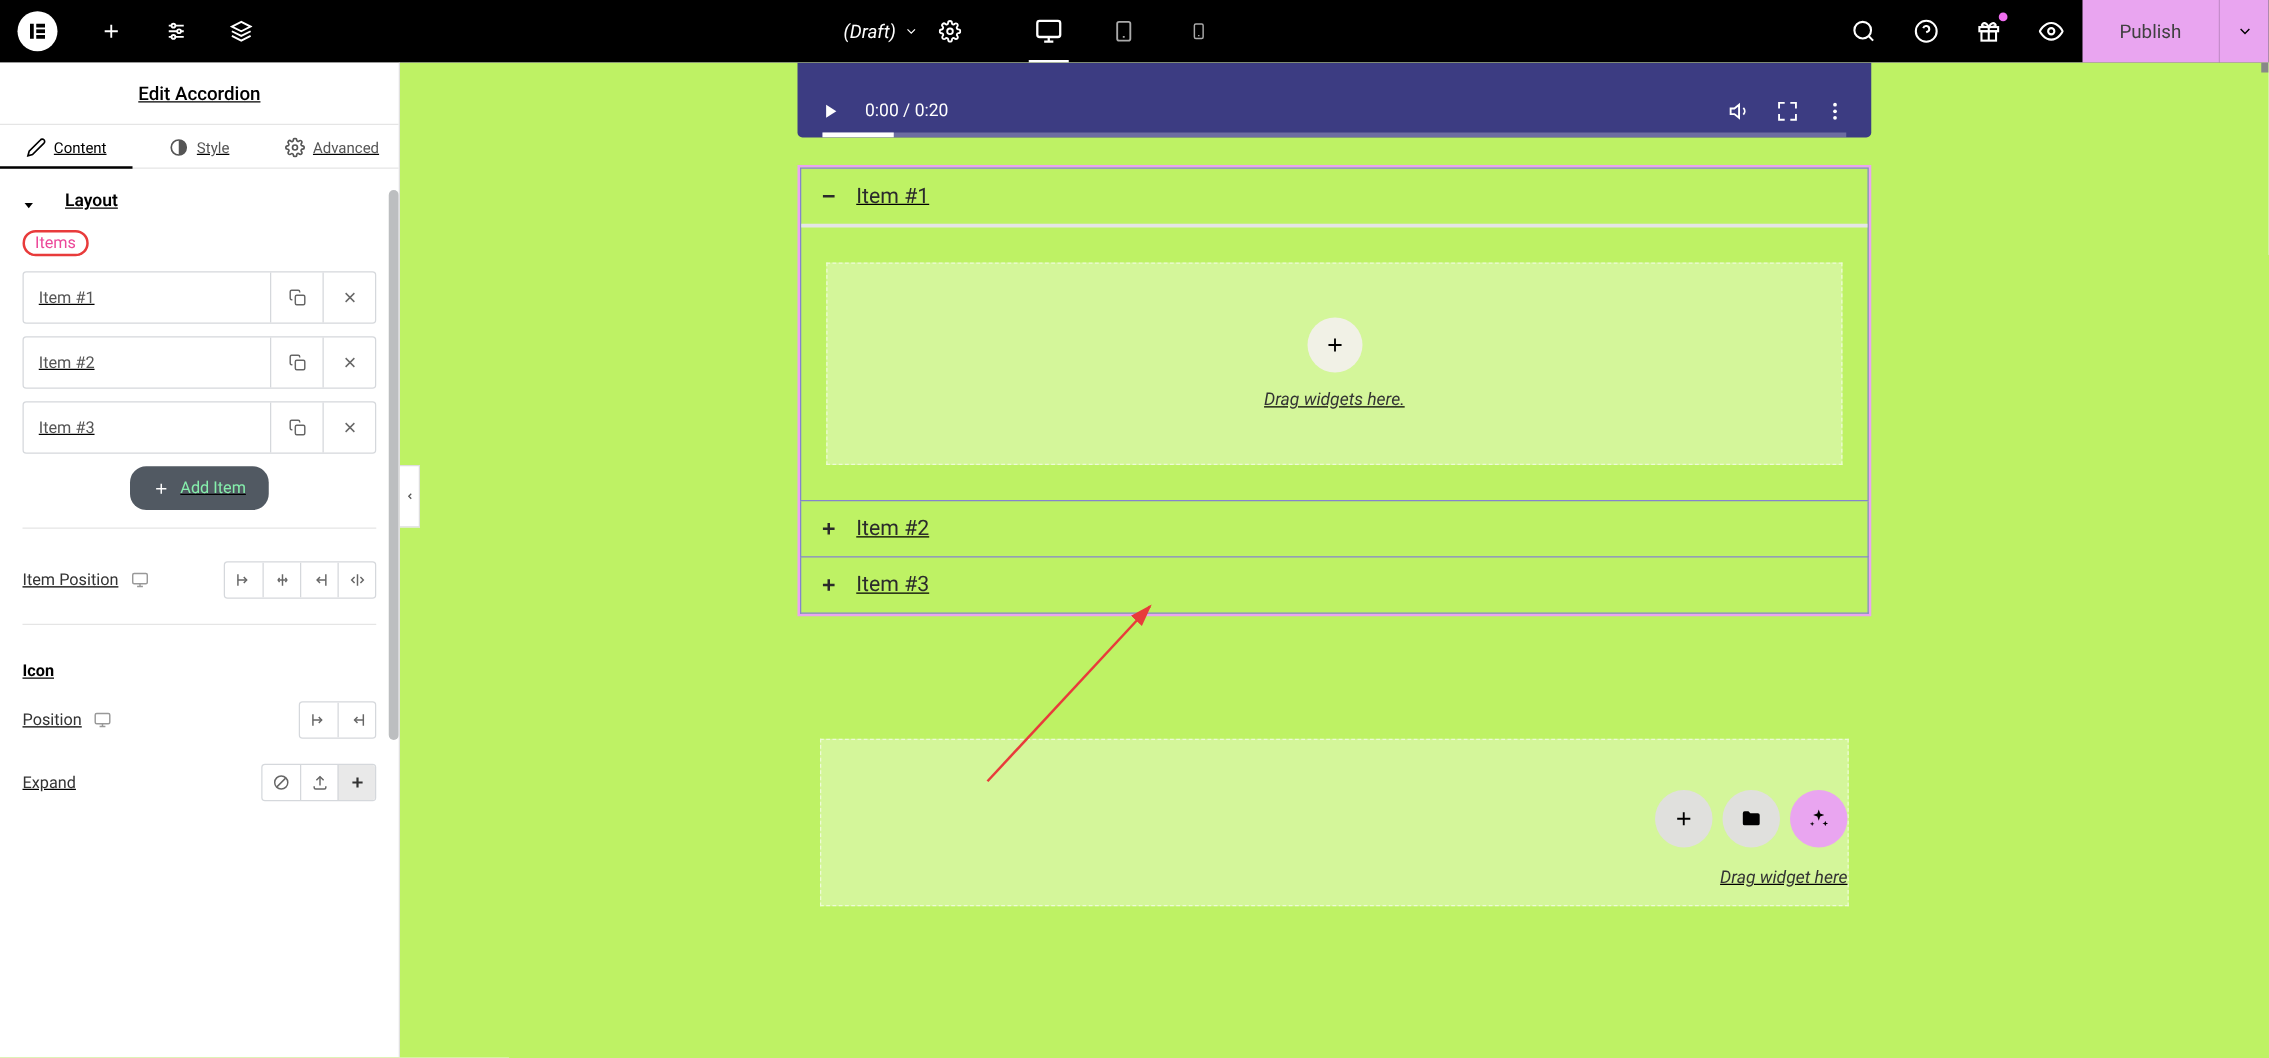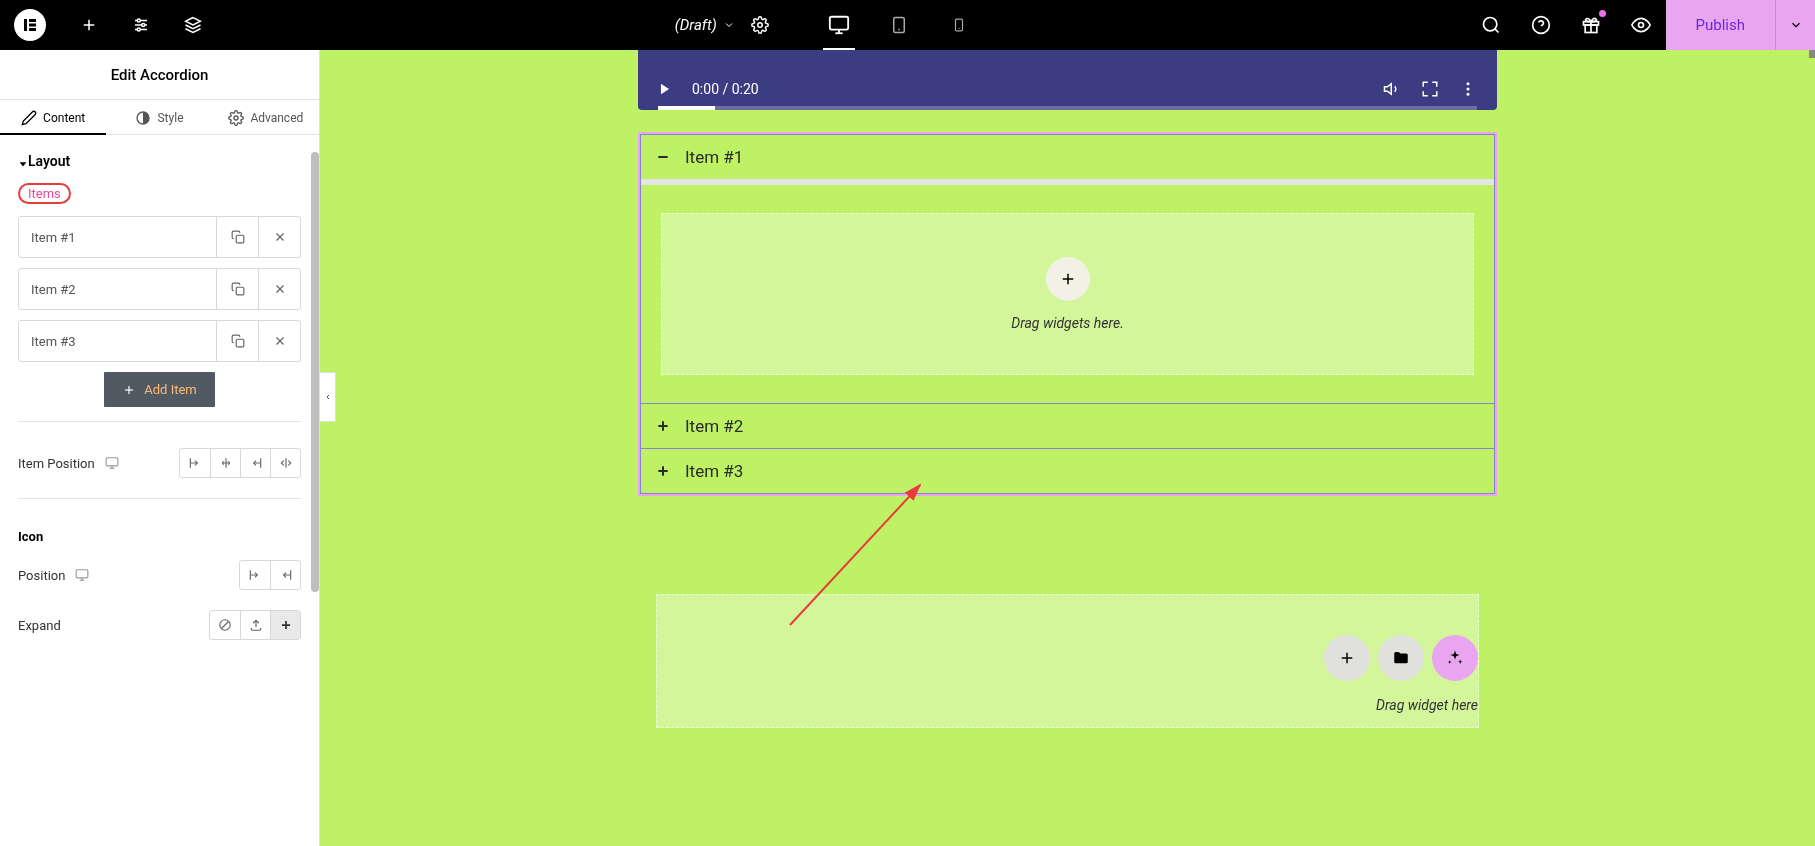--- a/index.html
+++ b/index.html
@@ -9,57 +9,57 @@
 .logo-circle { width: 32px; height: 32px; background: #fff; border-radius: 50%; display: flex; align-items: center; justify-content: center; color: #000; font-weight: bold; font-size: 18px; }
 .topbar-icon { width: 18px; height: 18px; display: flex; align-items: center; justify-content: center; cursor: pointer; }
 .topbar-center { margin-left: auto; display: flex; align-items: center; gap: 0; }
 .draft-box { display: flex; align-items: center; gap: 6px; padding: 0 16px; font-style: italic; font-size: 15px; }
 .device-tabs { display: flex; align-items: center; padding: 0 20px; gap: 0; }
 .device-tab { width: 60px; height: 50px; display: flex; align-items: center; justify-content: center; cursor: pointer; position: relative; }
 .device-tab.active::after { content: ''; position: absolute; bottom: 0; left: 14px; right: 14px; height: 2px; background: #fff; }
 .topbar-right { margin-left: auto; display: flex; align-items: center; }
 .topbar-right-icon { width: 50px; height: 50px; display: flex; align-items: center; justify-content: center; cursor: pointer; position: relative; }
 .pink-dot { position: absolute; top: 10px; right: 10px; width: 7px; height: 7px; background: #f06ef0; border-radius: 50%; }
-.publish-box { background: #e9a5f0; color: #6d28d9; height: 50px; display: flex; align-items: center; }
+.publish-box { background: #e9a5f0; color: #404040; height: 50px; display: flex; align-items: center; }
 .publish-btn { padding: 0 30px; font-size: 15px; cursor: pointer; }
 .publish-caret { width: 40px; height: 50px; display: flex; align-items: center; justify-content: center; border-left: 1px solid rgba(0,0,0,0.15); cursor: pointer; }
-.main { flex: 1; display: flex; overflow: hidden; }
+.main { flex: 1; display: flex; overflow: hidden; text-decoration: underline; }
 .sidebar { width: 320px; background: #fff; border-right: 1px solid #e0e0e0; display: flex; flex-direction: column; overflow-y: auto; position: relative; }
 .sidebar-title { height: 50px; display: flex; align-items: center; justify-content: center; font-size: 15px; font-weight: 500; border-bottom: 1px solid #e5e5e5; }
 .panel-tabs { display: flex; border-bottom: 1px solid #e5e5e5; }
 .panel-tab { flex: 1; display: flex; flex-direction: row; align-items: center; justify-content: center; padding: 10px 0 8px; cursor: pointer; gap: 6px; font-size: 12px; color: #555; }
 .panel-tab.active { color: #000; position: relative; }
 .panel-tab.active::after { content: ''; position: absolute; bottom: -1px; left: 0; right: 0; height: 2px; background: #000; }
 .panel-body { padding: 0 18px 20px; }
-.section-header { display: flex; align-items: flex-end; gap: 0; padding: 18px 0 14px; font-weight: 600; font-size: 14px; cursor: pointer; }
+.section-header { display: flex; align-items: flex-end; gap: 24px; padding: 18px 0 14px; font-weight: 600; font-size: 14px; cursor: pointer; }
 .items-label { display: inline-block; border: 2px solid #e83b3b; border-radius: 14px; padding: 1px 8px; font-size: 13px; color: #ec4899; margin-bottom: 12px; }
 .item-row { display: flex; border: 1px solid #d5d8dc; border-radius: 3px; margin-bottom: 10px; height: 42px; align-items: center; }
 .item-row-label { flex: 1; padding: 0 12px; font-size: 13px; color: #555; cursor: pointer; }
 .item-row-btn { width: 42px; height: 100%; display: flex; align-items: center; justify-content: center; border-left: 1px solid #d5d8dc; cursor: pointer; color: #666; }
-.add-item-btn { margin: 6px auto 14px; display: flex; align-items: center; justify-content: space-between; gap: 8px; background: #515962; color: #fdba74; padding: 10px 18px; border-radius: 1px; font-size: 13px; cursor: pointer; width: fit-content; }
+.add-item-btn { margin: 6px auto 14px; display: flex; align-items: center; justify-content: space-between; gap: 8px; background: #515962; color: #86efac; padding: 10px 18px; border-radius: 13px; font-size: 13px; cursor: pointer; width: fit-content; }
 .divider { border: none; border-top: 1px solid #e5e5e5; margin: 10px 0 16px; }
 .control-row { display: flex; align-items: center; justify-content: space-between; padding: 10px 0; font-size: 13px; color: #333; }
 .control-left { display: flex; align-items: center; gap: 10px; text-align: right; }
 .btn-group { display: flex; border: 1px solid #d5d8dc; border-radius: 3px; overflow: hidden; }
 .btn-group-item { width: 30px; height: 28px; display: flex; align-items: center; justify-content: center; cursor: pointer; color: #666; font-size: 13px; }
 .btn-group-item + .btn-group-item { border-left: 1px solid #d5d8dc; }
 .btn-group-item.active { background: #e9e9e9; }
 .subsection-label { font-weight: 700; font-size: 13px; padding: 14px 0 6px; }
 .sidebar-scrollbar { position: absolute; top: 102px; right: 0; width: 8px; height: 440px; background: #bcbec0; border-radius: 4px; }
 .canvas { flex: 1; background: #bef264; padding: 0 20px 36px; overflow: hidden; position: relative; }
 .canvas-scroll { position: absolute; top: 0; right: 0; width: 6px; height: 8px; background: #888; }
 .video-bar { background: #3c3c82; height: 60px; margin: 0 298px 22px; border-radius: 0 0 4px 4px; position: relative; overflow: hidden; }
 .video-controls { position: absolute; bottom: 12px; left: 0; right: 0; display: flex; align-items: center; padding: 0 20px; color: #fff; font-size: 14px; gap: 20px; }
 .video-progress { position: absolute; bottom: 0; left: 20px; right: 20px; height: 4px; background: rgba(255,255,255,0.25); }
 .video-progress-fill { width: 7%; height: 100%; background: #fff; }
 .accordion-wrap { margin: 0 298px; border: 2px solid #e9a5f0; padding: 0; }
 .acc-item { border: 1px solid #8585cd; }
 .acc-item + .acc-item { border-top: none; }
 .acc-header { display: flex; align-items: center; gap: 14px; padding: 12px 14px; font-size: 17px; color: #2b2b2b; cursor: pointer; }
-.acc-body { border-top: 6px solid #e5e5e5; padding: 28px 20px; }
+.acc-body { border-top: 3px solid #e5e5e5; padding: 28px 20px; }
 .drop-zone { border: 1px dashed rgba(255,255,255,0.6); background: rgba(255,255,255,0.35); height: 162px; display: flex; flex-direction: column; align-items: center; justify-content: center; gap: 14px; }
 .add-circle { width: 44px; height: 44px; background: #f1f1e6; border-radius: 50%; display: flex; align-items: center; justify-content: center; font-size: 20px; cursor: pointer; }
 .drop-text { font-style: italic; font-size: 14px; color: #333; }
 .lower-section { margin: 98px 316px 0; background: rgba(255,255,255,0.35); border: 1px dashed rgba(255,255,255,0.6); padding: 40px 0 14px; display: flex; flex-direction: column; align-items: flex-end; gap: 16px; }
 .lower-buttons { display: flex; gap: 8px; }
 .circ-btn { width: 46px; height: 46px; border-radius: 50%; display: flex; align-items: center; justify-content: center; cursor: pointer; font-size: 18px; }
 .circ-btn.gray { background: #e0e0dd; }
 .circ-btn.pink { background: #e9a5f0; }
 .arrow-svg { position: absolute; top: 425px; left: 460px; pointer-events: none; }
 .collapse-tab { position: absolute; top: 372px; left: 320px; width: 16px; height: 50px; background: #fff; display: flex; align-items: center; justify-content: center; cursor: pointer; border: 1px solid #ddd; border-left: none; color: #555; font-size: 12px; }

